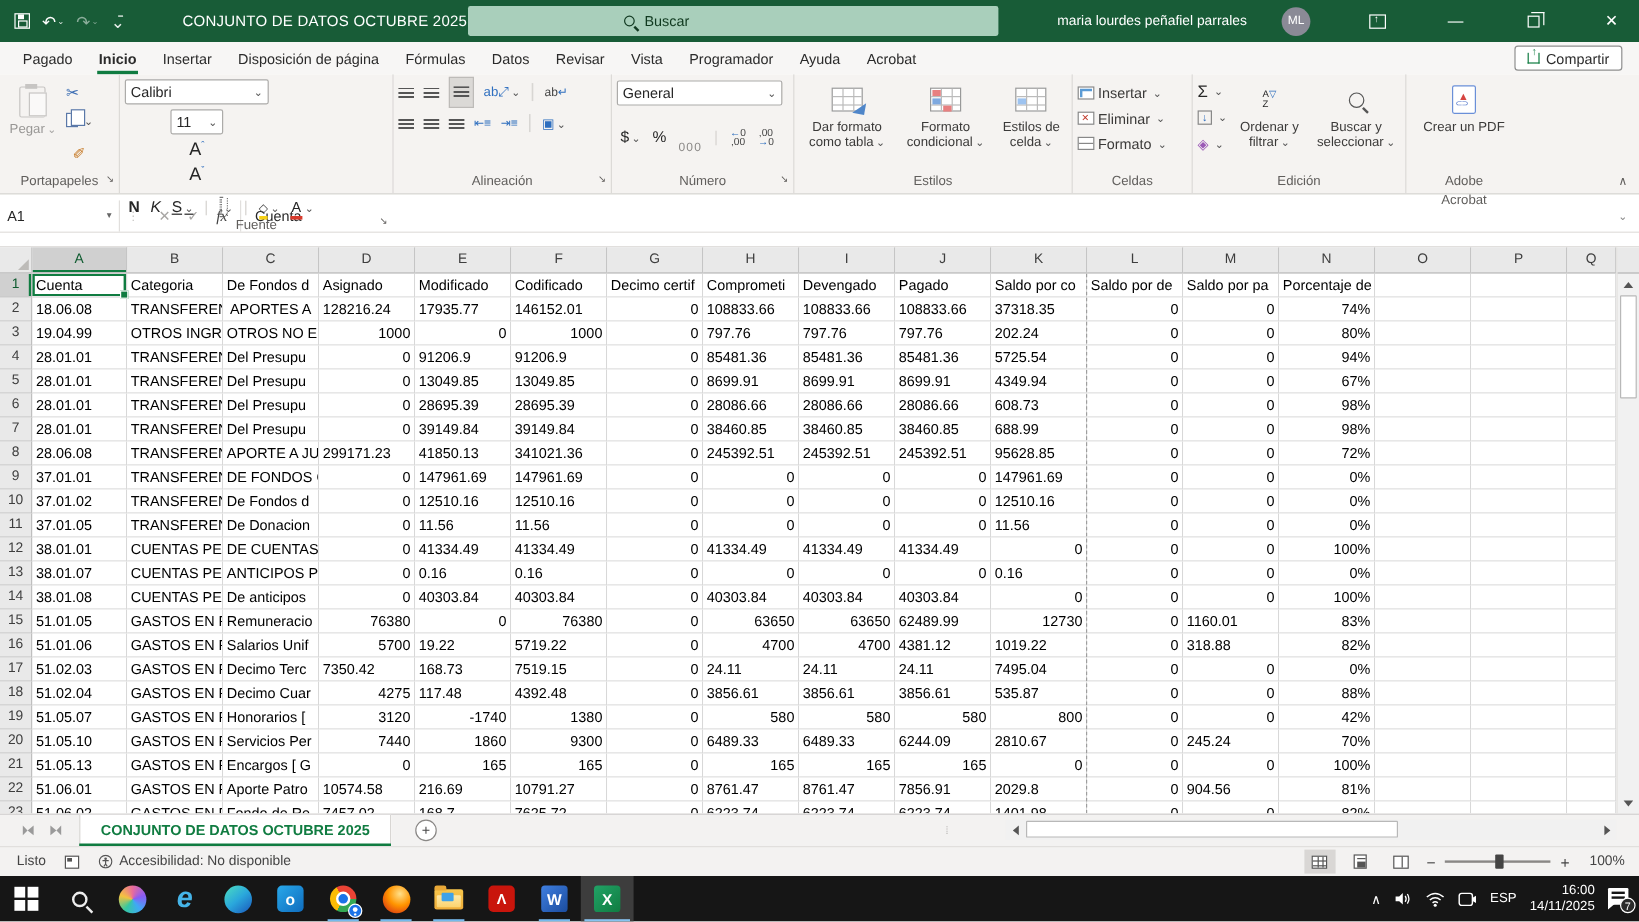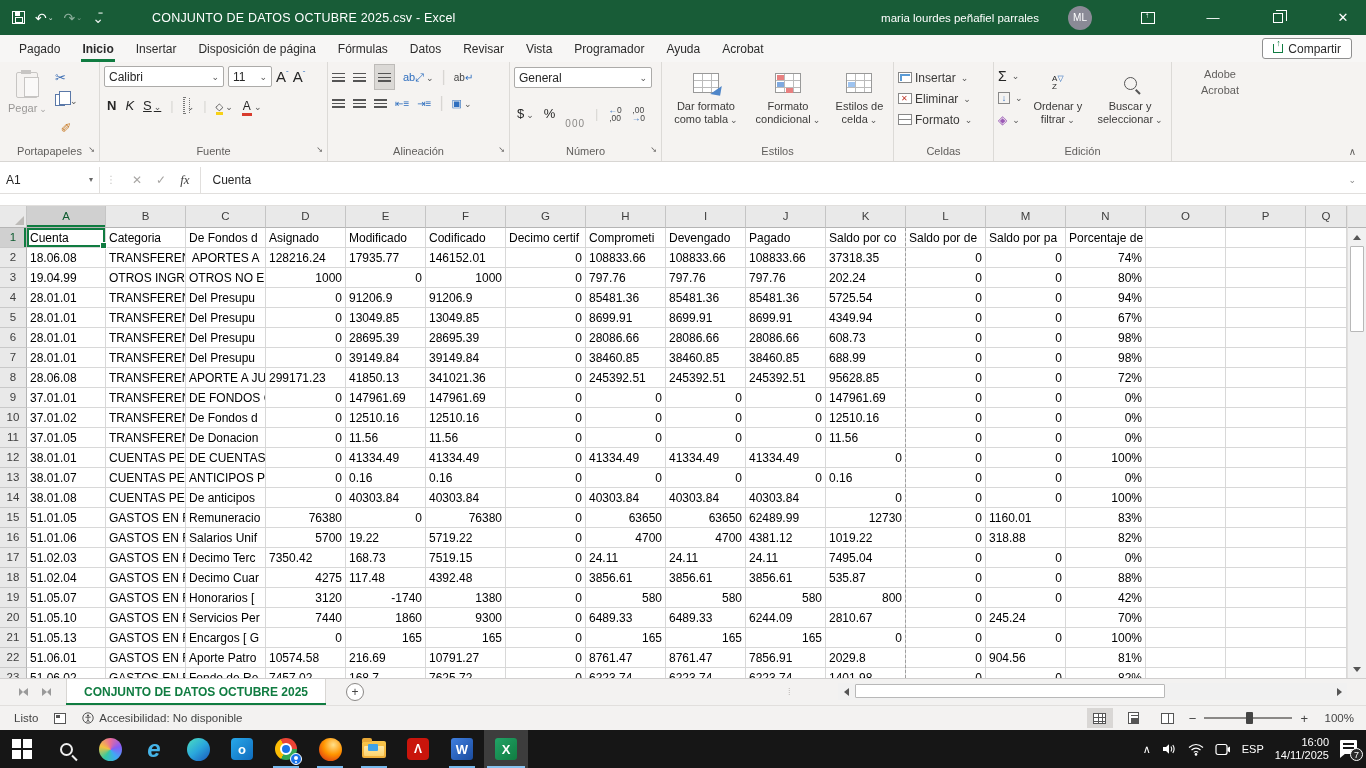--- a/index.html
+++ b/index.html
@@ -53,21 +53,21 @@
   .sbtn { font-size:12px; color:#3B3A39; display:flex; align-items:center; gap:3px; height:19px; }
   .clip { width:22px; height:26px; border:1.5px solid #9A9896; border-radius:2px; position:relative; background:#F5F3F1; }
   .clip::before { content:""; position:absolute; left:4px; top:-3px; width:10px; height:4px; background:#9A9896; }
   .clip::after { content:""; position:absolute; left:7px; top:4px; width:13px; height:18px; background:#fff; border:1px solid #9A9896; }
   .scis { color:#3D6EB4; font-size:13px; }
   .copyic { width:10px; height:12px; border:1.2px solid #5A78A8; position:relative; background:#fff; }
   .copyic::after { content:""; position:absolute; left:3px; top:-4px; width:10px; height:12px; border:1.2px solid #5A78A8; background:#fff; }
   .brush { color:#C77B29; font-size:13px; transform:rotate(-90deg); }
   .combo { background:#fff; border:1px solid #ACABA9; height:21px; display:flex; align-items:center; justify-content:space-between; font-size:12px; color:#262626; padding:0 4px; border-radius:2px; }
   .combo .carat { font-size:9px; color:#555; }
-  .fontrow { display:flex; gap:4px; align-items:center; }
+  .fontrow { display:flex; gap:4px; align-items:center;flex-direction:column; }
   .fmtrow { display:flex; gap:9px; align-items:center; margin-top:7px; padding-left:3px; font-size:13px; color:#262626; }
   .boldN { font-weight:700; }
   .italK { font-style:italic; }
   .undS { text-decoration:underline; }
   .bigA { font-size:15px; color:#262626; }
   .supc { font-size:8px; vertical-align:super; color:#2F6FBF; }
   .bars { display:inline-block; width:13px; height:9px; background:repeating-linear-gradient(to bottom,#555 0 1.5px,transparent 1.5px 3.6px); }
   .bars.c { background-position:center; }
   .alignsel { background:#DBD9D6; border:1px solid #BDBBB8; padding:3px; }
   .alrow { display:flex; gap:8px; align-items:center; height:22px; }
@@ -224,20 +224,24 @@
   <div class="titlebar">
     <div class="qat">
       <span class="qbtn">
           <span class="saveicon"></span>
         </span>
       <span class="qbtn">↶<span class="mini">⌄</span></span>
       <span class="qbtn dim">↷<span class="mini">⌄</span></span>
       <span class="qbtn qsep">⌄̄</span>
     </div>
     <div class="tb-title">CONJUNTO DE DATOS OCTUBRE 2025.csv  -  Excel</div>
+    <div class="tb-search">
+      <span class="mag"></span>
+      <span>Buscar</span>
+    </div>
     <div class="tb-right">
       <span class="username">maria lourdes peñafiel parrales</span>
       <span class="avatar">ML</span>
       <span class="ribdisp">
           <span class="box"></span>
         </span>
       <span class="winbtn">—</span>
       <span class="winbtn">
           <span class="restore"></span>
         </span>
@@ -421,20 +425,28 @@
           <span class="bicon">
               <span class="magbig"></span>
             </span>
           <span class="dd">Buscar y seleccionar</span>
         </div>
       </div>
       <div class="rlabel"><span>Edición</span></div>
     </div>
 
     <div class="rgroup" style="width:96px;border-right:none">
+      <div class="rbody" style="justify-content:center">
+        <div class="bigbtn">
+          <span class="bicon">
+              <span class="pdfic"></span>
+            </span>
+          <span>Crear un PDF</span>
+        </div>
+      </div>
       <div class="rlabel"><span>Adobe Acrobat</span></div>
     </div>
 
     <span class="collapse">∧</span>
   </div>
 
   <div class="fbarwrap">
     <div class="fbar">
       <div class="namebox">
           <span>A1</span>

